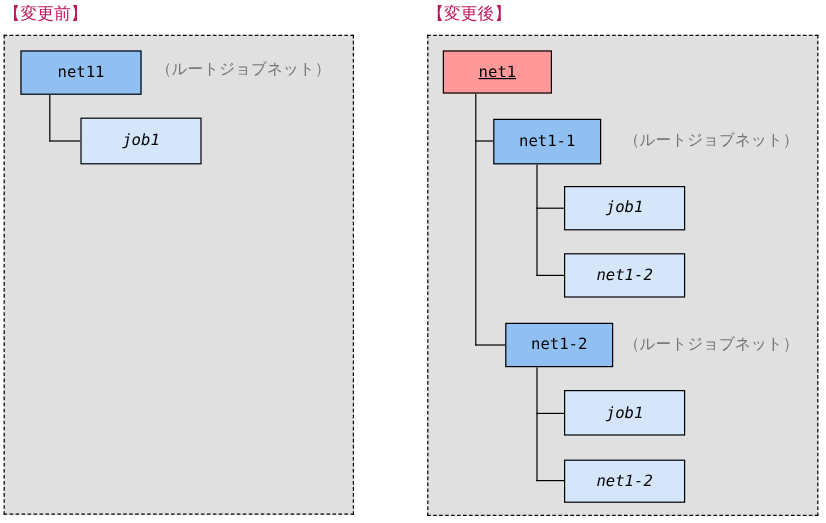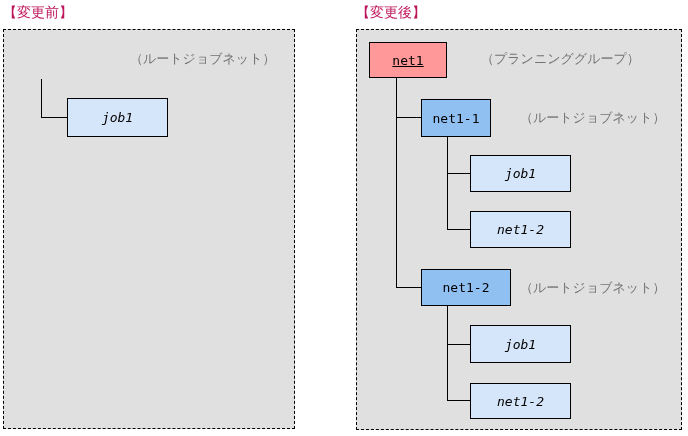--- a/index.html
+++ b/index.html
@@ -23,40 +23,40 @@
 
   <div class="title" style="left:3px; top:4px;">【変更前】</div>
   <div class="title" style="left:356px; top:4px;">【変更後】</div>
 
   <div class="panel" style="left:3px; top:29px; width:292px; height:400px;"></div>
   <div class="panel" style="left:356px; top:29px; width:326px; height:401px;"></div>
 
   <div class="line" style="left:41px; top:79px; width:1px; height:39px;"></div>
   <div class="line" style="left:41px; top:117px; width:26px; height:1px;"></div>
 
+  <div class="node root" style="left:17px; top:42px; width:101px; height:37px;">net11</div>
   <div class="ann" style="left:130px; top:51px;">（ルートジョブネット）</div>
 
   <div class="node child" style="left:67px; top:98px; width:101px; height:39px;">job1</div>
 
   <div class="line" style="left:396px; top:78px; width:1px; height:210px;"></div>
   <div class="line" style="left:396px; top:117px; width:25px; height:1px;"></div>
   <div class="line" style="left:396px; top:287px; width:25px; height:1px;"></div>
 
   <div class="line" style="left:447px; top:137px; width:1px; height:93px;"></div>
   <div class="line" style="left:447px; top:173px; width:23px; height:1px;"></div>
   <div class="line" style="left:447px; top:229px; width:23px; height:1px;"></div>
 
   <div class="line" style="left:447px; top:306px; width:1px; height:95px;"></div>
   <div class="line" style="left:447px; top:344px; width:23px; height:1px;"></div>
   <div class="line" style="left:447px; top:400px; width:23px; height:1px;"></div>
 
-  <div class="node group" style="left:369px; top:42px; width:78px; height:36px;text-decoration:underline;">net1</div>
-  <div class="ann" style="left:481px; top:51px;">（プランニンググループ）</div>
+  <div class="node group" style="left:369px; top:42px; width:91px; height:36px;text-decoration:underline;">net1</div>
 
-  <div class="node root" style="left:421px; top:99px; width:70px; height:38px;">net1-1</div>
+  <div class="node root" style="left:411px; top:99px; width:90px; height:38px;">net1-1</div>
   <div class="ann" style="left:520px; top:110px;">（ルートジョブネット）</div>
 
   <div class="node child" style="left:470px; top:155px; width:101px; height:37px;">job1</div>
   <div class="node child" style="left:470px; top:211px; width:101px; height:37px;">net1-2</div>
 
   <div class="node root" style="left:421px; top:269px; width:90px; height:37px;">net1-2</div>
   <div class="ann" style="left:520px; top:280px;">（ルートジョブネット）</div>
 
   <div class="node child" style="left:470px; top:325px; width:101px; height:38px;">job1</div>
   <div class="node child" style="left:470px; top:383px; width:101px; height:36px;">net1-2</div>

